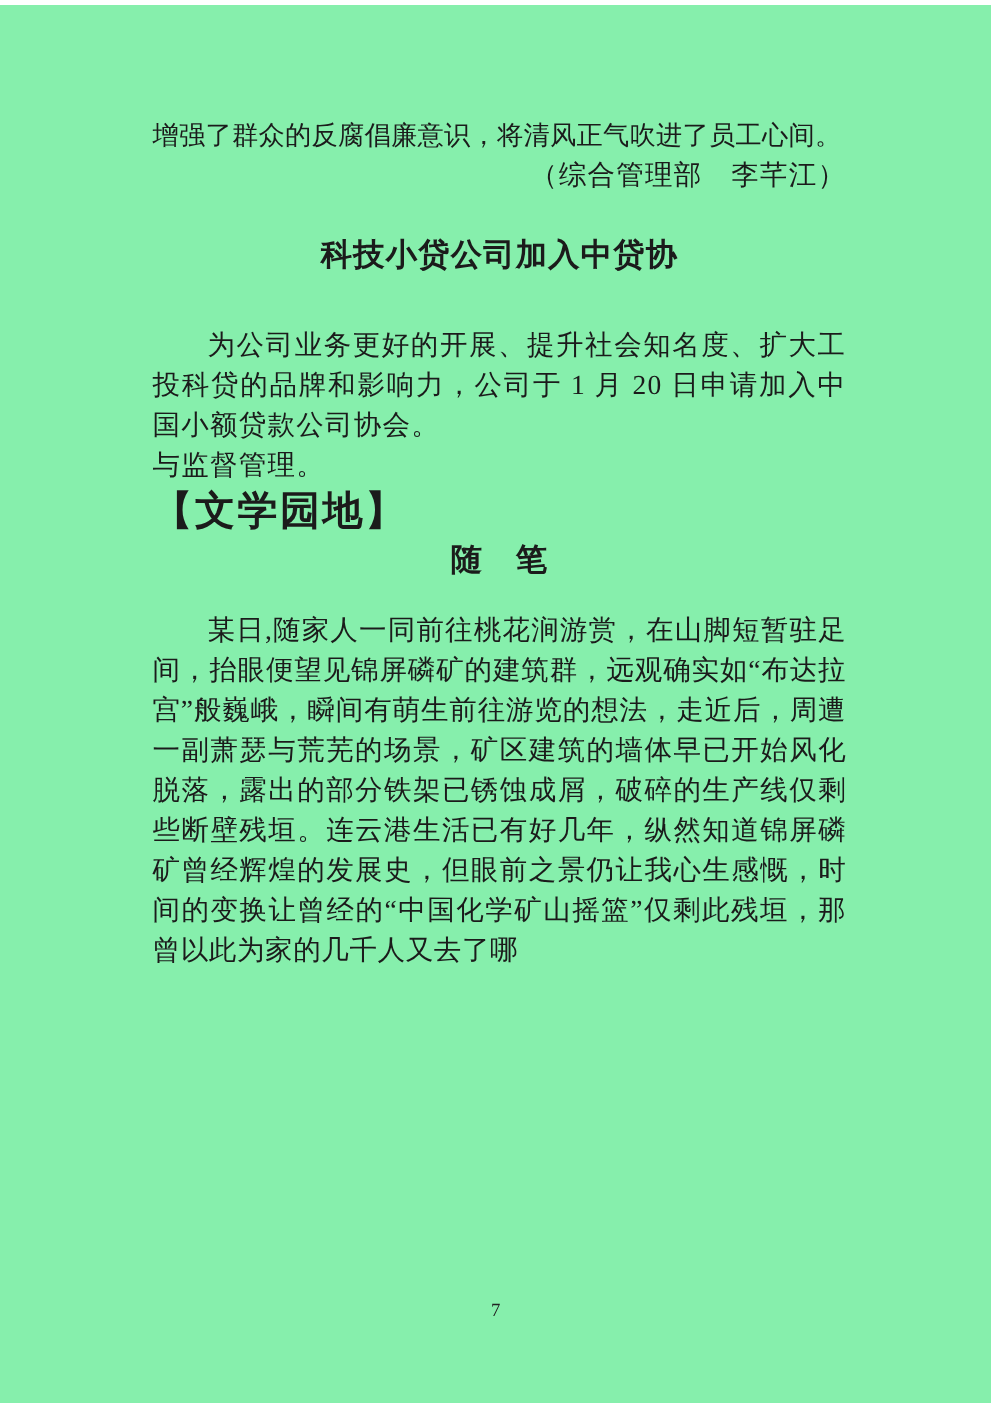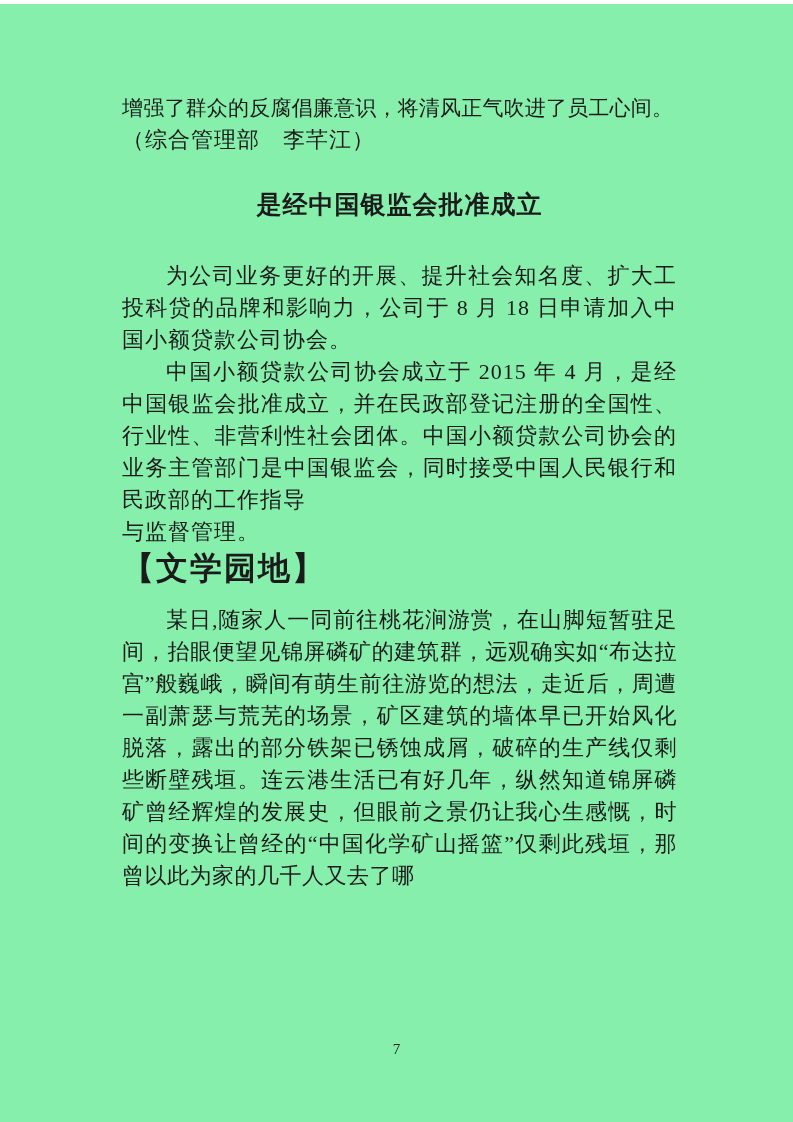--- a/index.html
+++ b/index.html
@@ -23,21 +23,21 @@
     overflow: hidden;
   }
   p { margin: 0; }
   .cont-line {
     font-size: 21px;
     letter-spacing: 0.2px;
     white-space: nowrap;
     text-align: justify;
   }
   .attr-line {
-    text-align: left;
+    text-align: right;
   }
   .article-title {
     font-family: "Liberation Sans", "DejaVu Sans", sans-serif;
     font-weight: 600;
     font-size: 25px;
     line-height: 40px;
     text-align: center;
     letter-spacing: 1px;
     margin: 28px 0 0 0;
   }
@@ -78,31 +78,31 @@
 </style>
 </head>
 <body>
 
 <div class="page">
 
   <p class="cont-line">增强了群众的反腐倡廉意识，将清风正气吹进了员工心间。</p>
 
   <p class="attr-line">（综合管理部　李芊江）</p>
 
-  <h1 class="article-title">是经中国银监会批准成立</h1>
+  <h1 class="article-title">科技小贷公司加入中贷协</h1>
 
-  <p class="body-p p-first">为公司业务更好的开展、提升社会知名度、扩大工投科贷的品牌和影响力，公司于 8 月 18 日申请加入中国小额贷款公司协会。</p>
+  <p class="body-p p-first">为公司业务更好的开展、提升社会知名度、扩大工投科贷的品牌和影响力，公司于 1 月 20 日申请加入中国小额贷款公司协会。</p>
 
 
-  <p class="body-p">中国小额贷款公司协会成立于 2015 年 4 月，是经中国银监会批准成立，并在民政部登记注册的全国性、行业性、非营利性社会团体。中国小额贷款公司协会的业务主管部门是中国银监会，同时接受中国人民银行和民政部的工作指导</p>
 
   <div class="tail-row">
     <span>与监督管理。</span>
   </div>
 
   <div class="section-label">【文学园地】</div>
 
+  <h1 class="article-title title-2">随　笔</h1>
 
   <p class="body-p essay">某日,随家人一同前往桃花涧游赏，在山脚短暂驻足间，抬眼便望见锦屏磷矿的建筑群，远观确实如“布达拉宫”般巍峨，瞬间有萌生前往游览的想法，走近后，周遭一副萧瑟与荒芜的场景，矿区建筑的墙体早已开始风化脱落，露出的部分铁架已锈蚀成屑，破碎的生产线仅剩些断壁残垣。连云港生活已有好几年，纵然知道锦屏磷矿曾经辉煌的发展史，但眼前之景仍让我心生感慨，时间的变换让曾经的“中国化学矿山摇篮”仅剩此残垣，那曾以此为家的几千人又去了哪</p>
 
   <div class="page-number">7</div>
 
 </div>
 
 </body></html>

